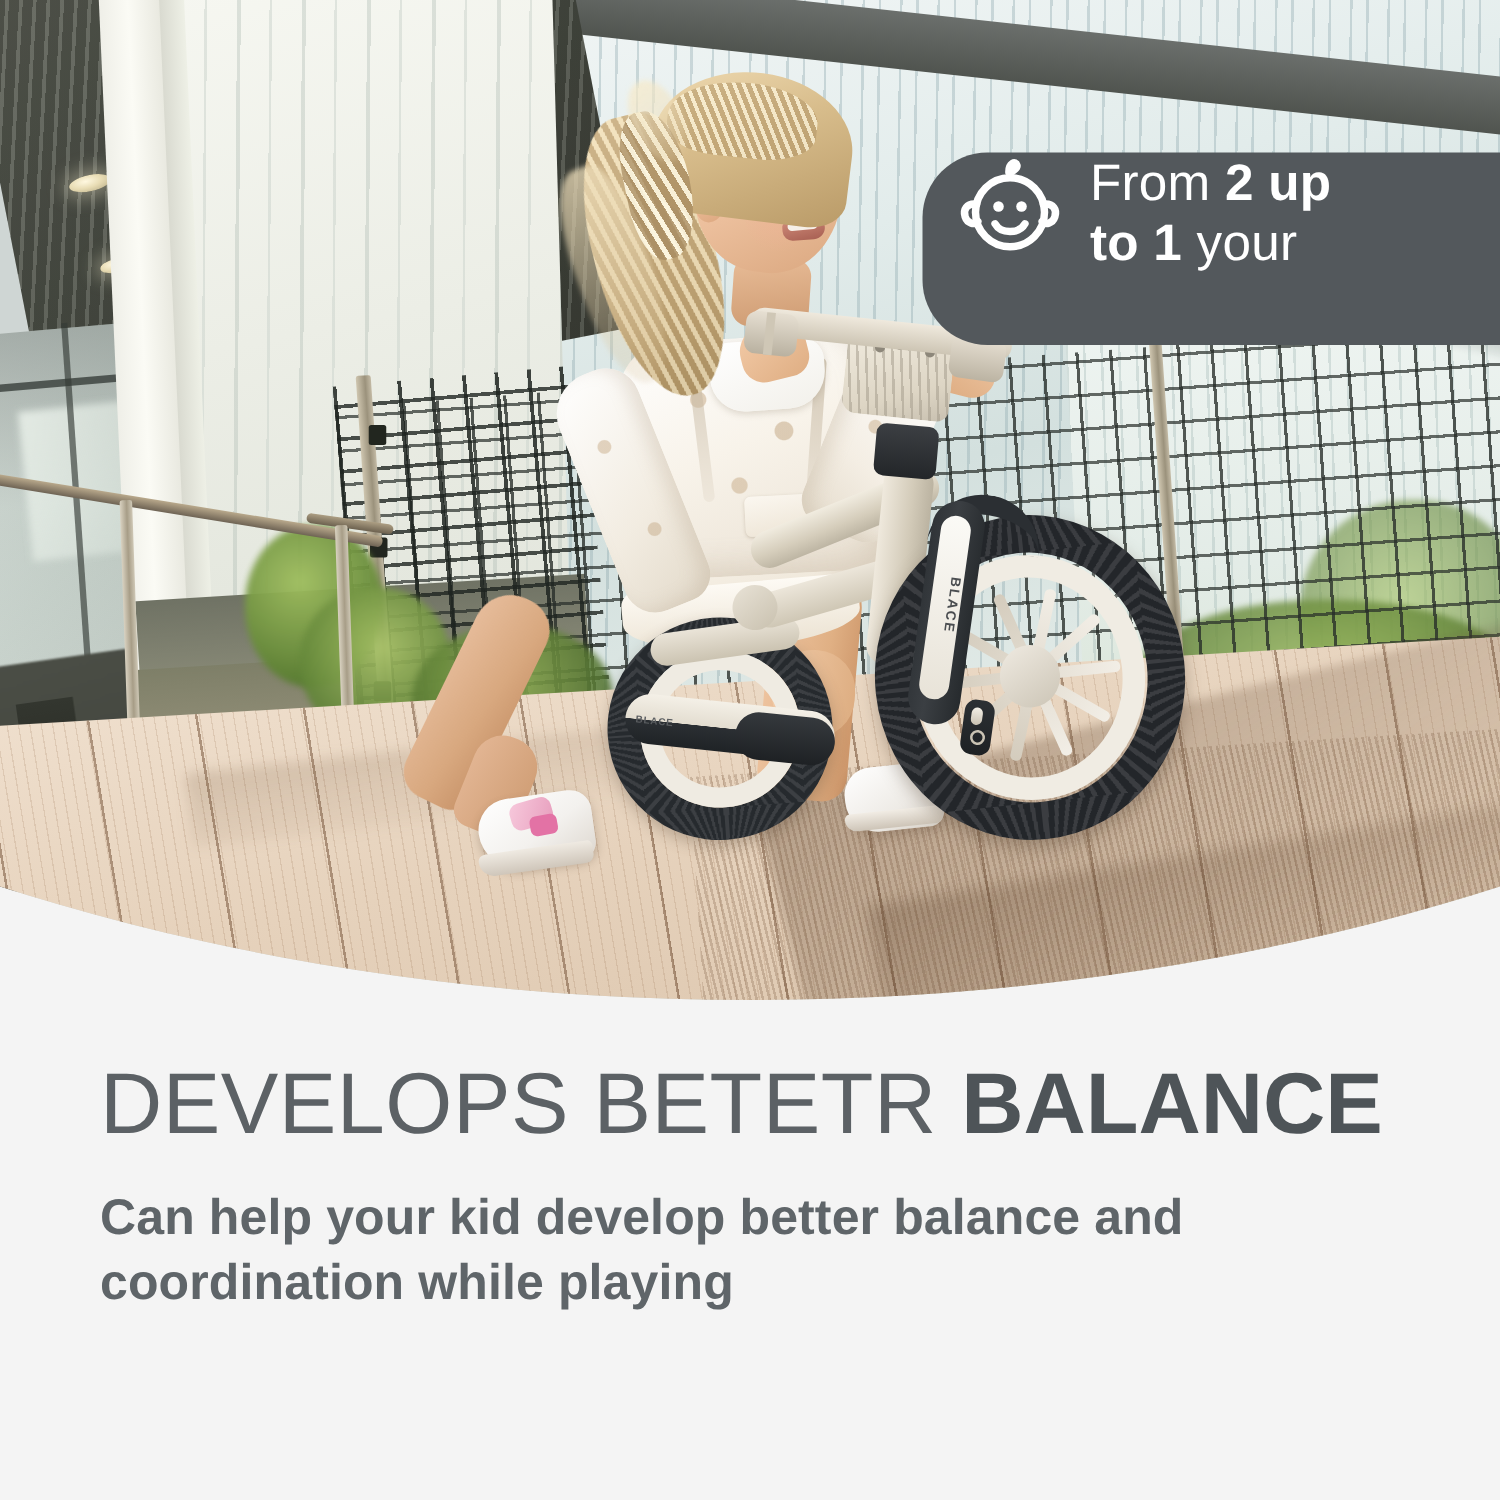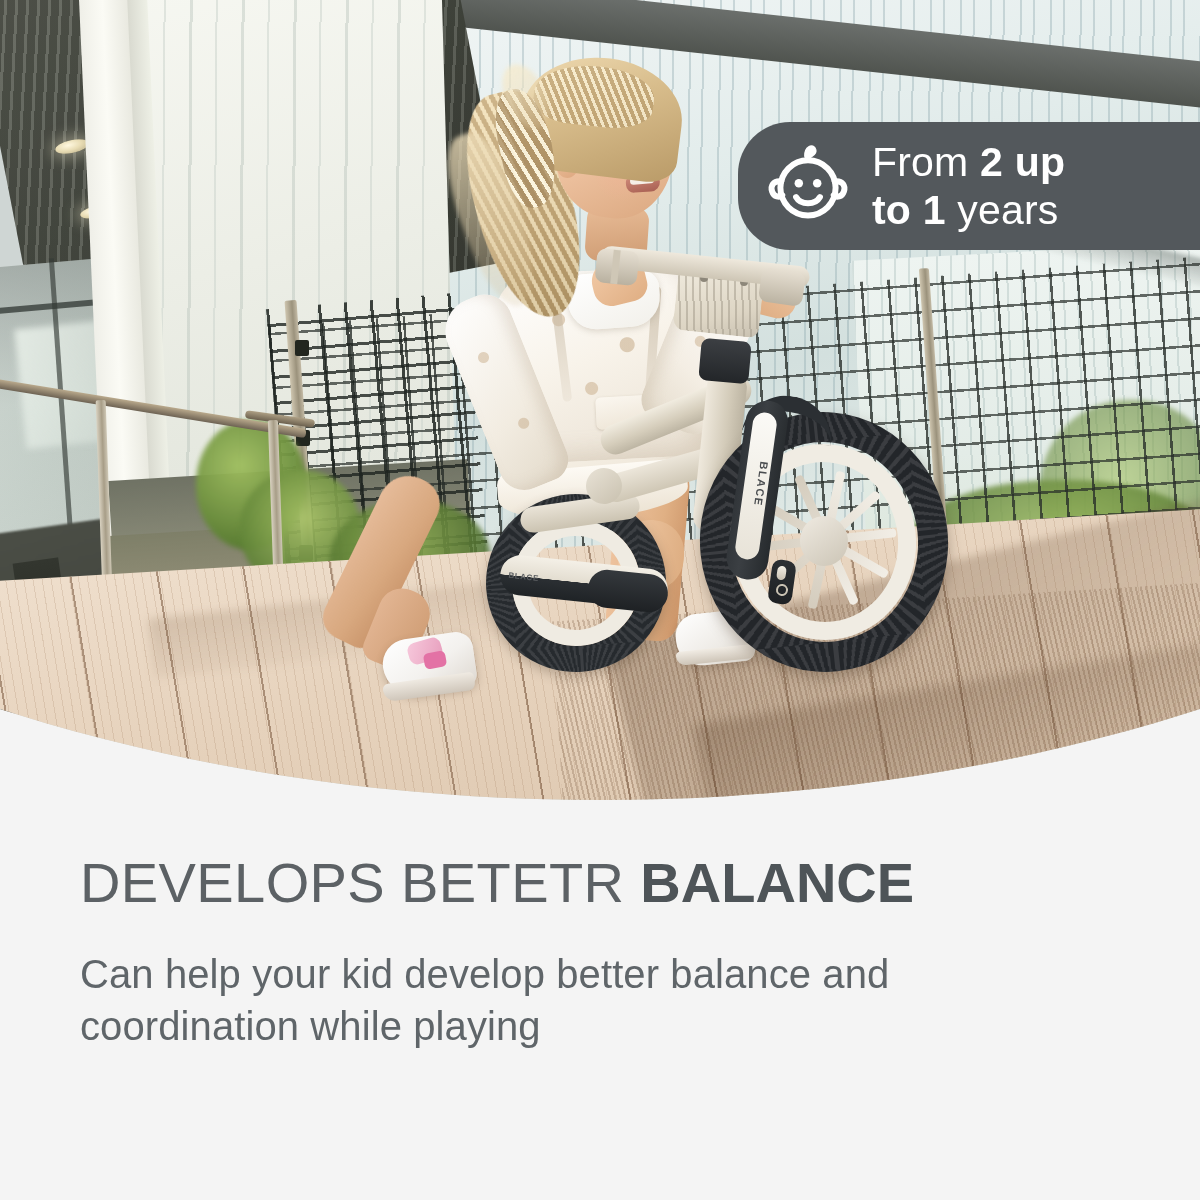--- a/index.html
+++ b/index.html
@@ -764,56 +764,56 @@
   #rear-arm-label {
     left:508px; top:574px; width:60px; height:14px;
     transform:rotate(6deg);
     font-size:8px; letter-spacing:.6px; color:#5a5d60; font-weight:700;
   }
 
   
   #badge {
     position:absolute;
     left:738px; top:122px;
-    width:462px; height:128px;
+    width:462px; height:154px;
     background:#53585c;
     border-radius:52px 0 0 52px;
-    display:flex; align-items:center;
+    display:flex; align-items:flex-start;
     padding-left:24px;
     z-index:40;
   }
   #badge-icon { width:92px; height:92px; flex:0 0 92px; }
   #badge-text {
     color:#ffffff;
     font-size:41px;
     line-height:48px;
     margin-left:18px;
     letter-spacing:.2px;
     white-space:nowrap;
   }
   #badge-text .lt { font-weight:300; }
   #badge-text .bd { font-weight:700; }
 
   
   #copy { position:absolute; left:80px; top:848px; width:1050px; }
   #headline {
-    font-size:56px;
+    font-size:69px;
     line-height:70px;
     color:#5c6165;
     font-weight:300;
     letter-spacing:.4px;
     white-space:nowrap;
   }
   #headline .bold { font-weight:700; color:#4e5458; letter-spacing:0; }
   #subtitle {
     margin-top:30px;
     font-size:40px;
     line-height:52px;
     color:#5f6569;
-    font-weight:400;
+    font-weight:700;
     letter-spacing:.1px;
     max-width:1020px;
   }
 </style>
 </head>
 <body>
 
 <div id="card">
 
   <div id="photo">
@@ -982,21 +982,21 @@
         </g>
 
         <circle cx="40" cy="47" r="4.6" fill="#ffffff"></circle>
         <circle cx="60" cy="47" r="4.6" fill="#ffffff"></circle>
 
         <path d="M37 62 C42 71 58 71 63 62" fill="none" stroke="#ffffff" stroke-width="6.5" stroke-linecap="round"></path>
       </svg>
     </span>
     <span id="badge-text">
       <span class="lt">From </span><span class="bd">2 up</span><br>
-      <span class="bd">to 1</span><span class="lt"> years</span>
+      <span class="bd">to 1</span><span class="lt"> your</span>
     </span>
   </div>
 
   <div id="copy">
     <div id="headline"><span>DEVELOPS BETETR </span><span class="bold">BALANCE</span></div>
     <div id="subtitle">Can help your kid develop better balance and coordination while playing</div>
   </div>
 
 </div>
 

